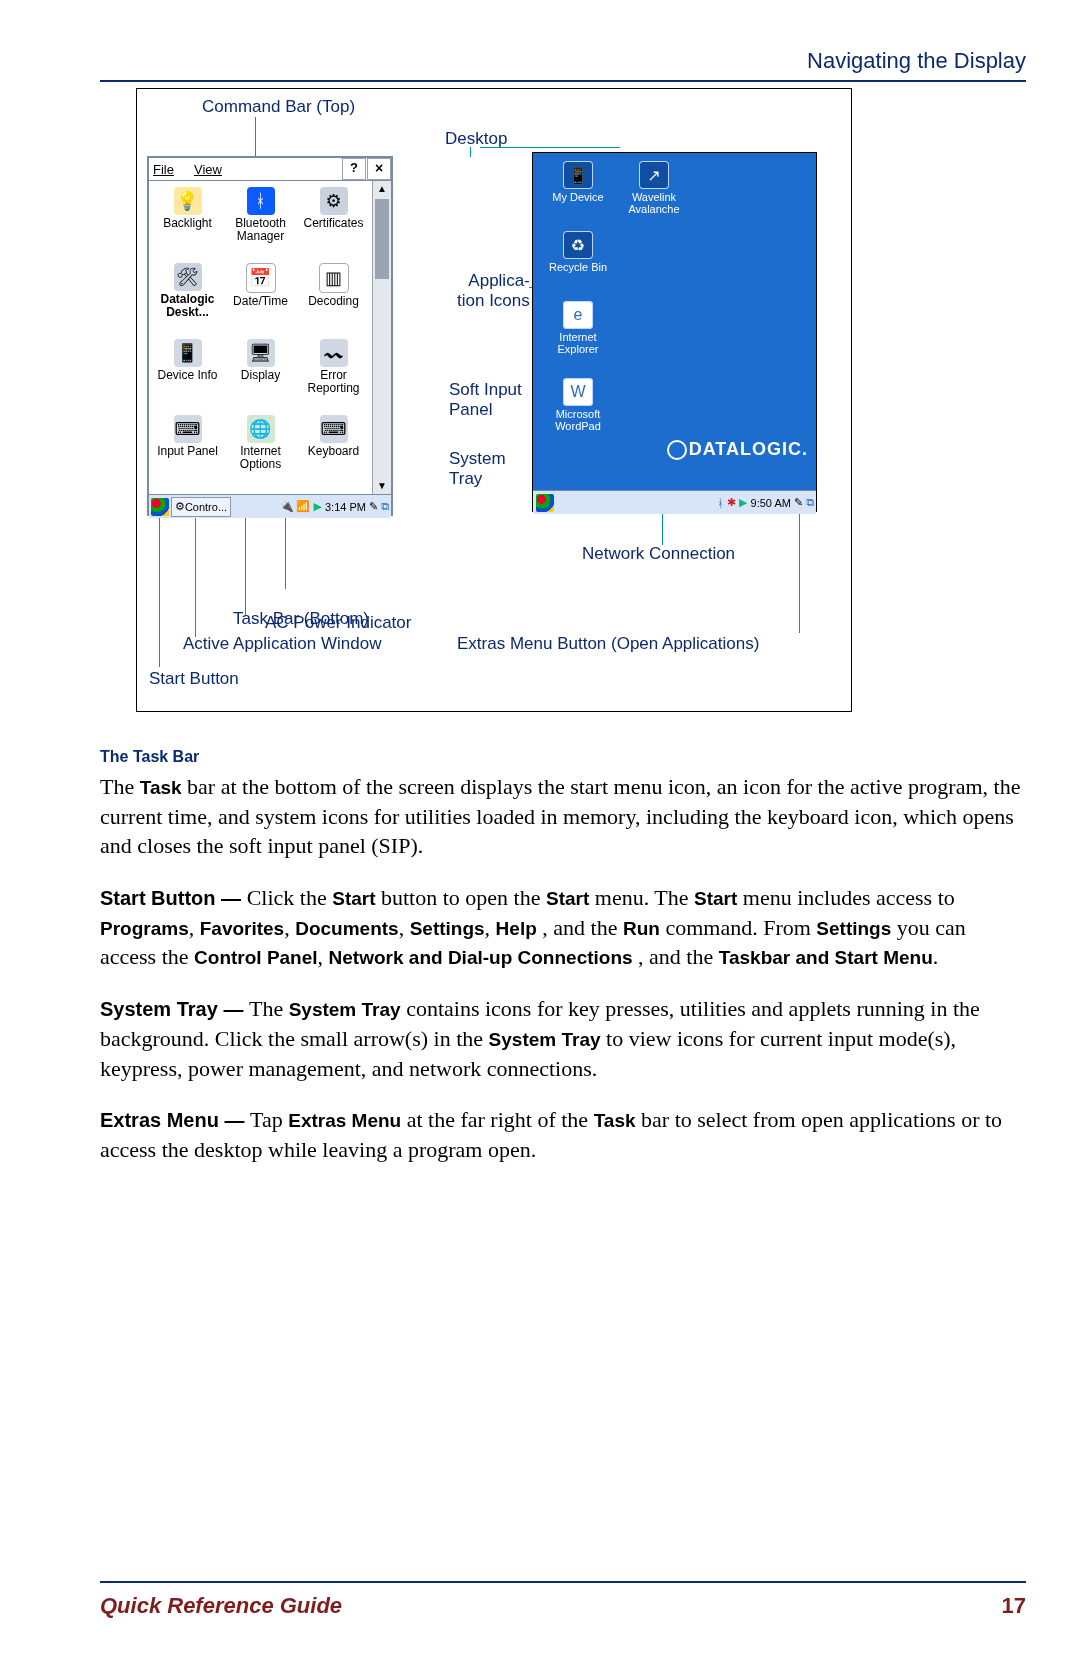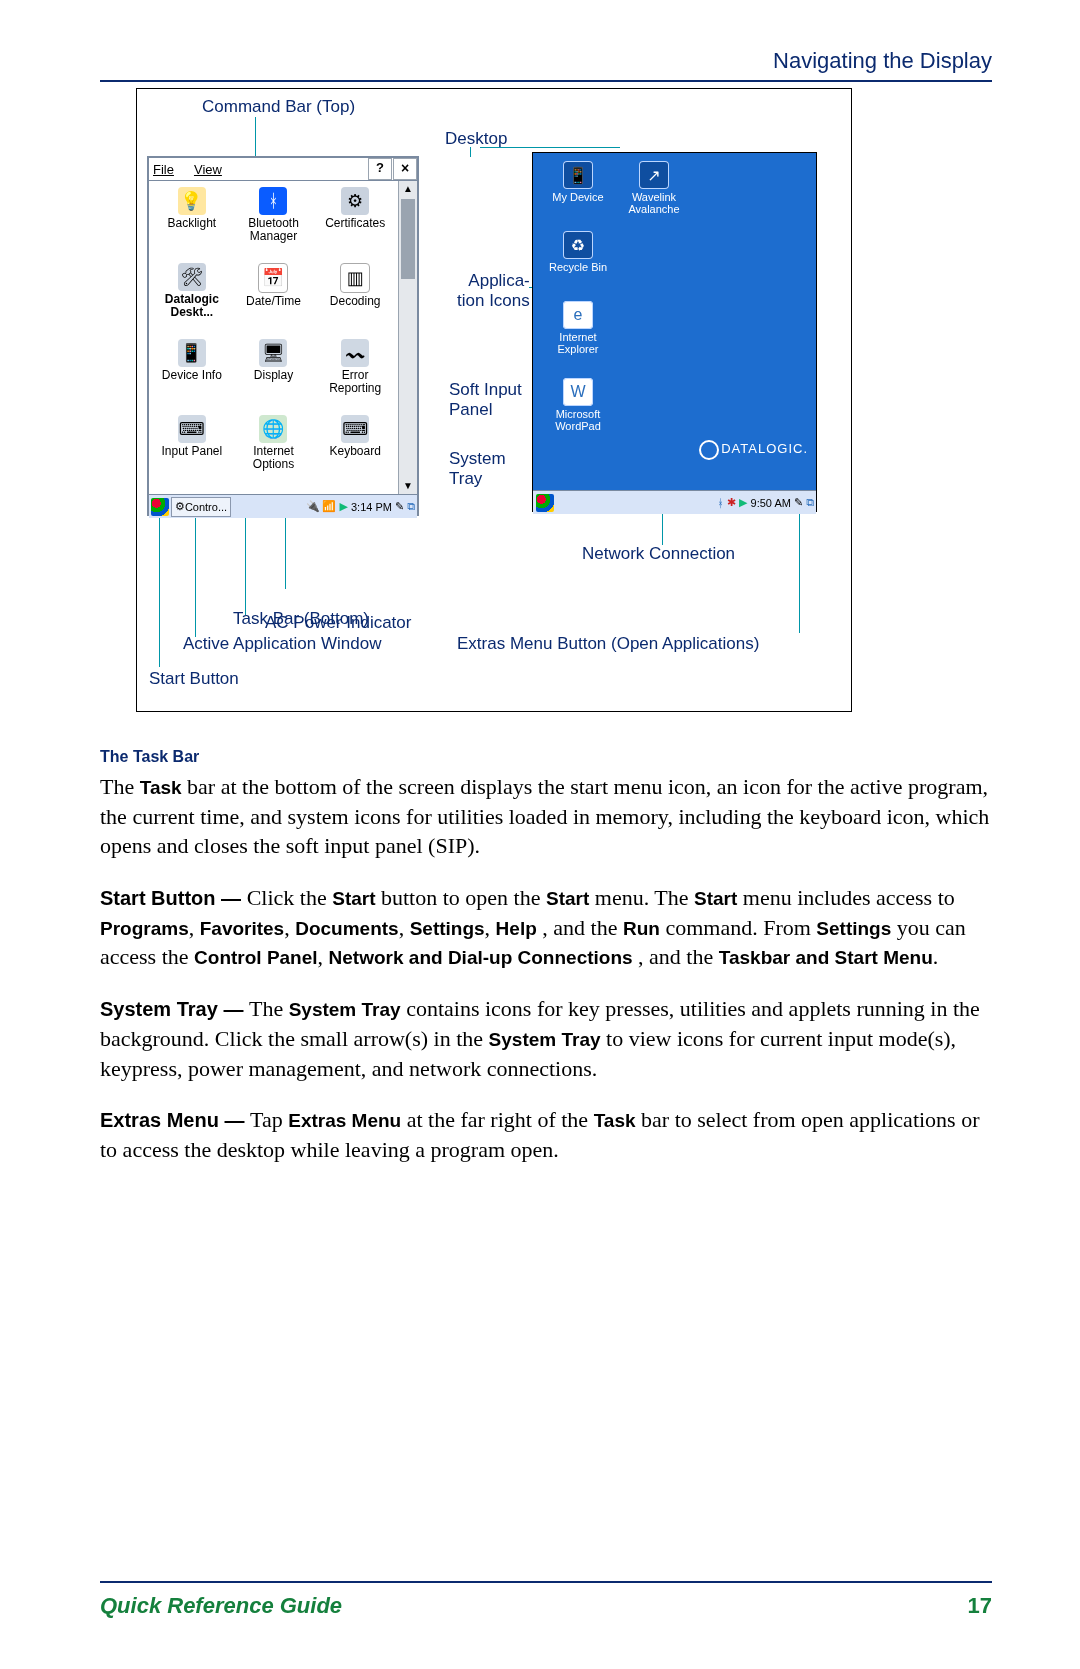--- a/index.html
+++ b/index.html
@@ -5,21 +5,21 @@
   body {
     margin: 0;
     padding: 0;
     font-family: Verdana, Geneva, sans-serif;
     background: #fff;
     width: 1080px;
     height: 1669px;
     position: relative;
   }
   .page {
-    padding: 48px 88px 50px 100px;
+    padding: 48px 54px 50px 100px;
     box-sizing: border-box;
     height: 100%;
     display: flex;
     flex-direction: column;
   }
   .header-title {
     text-align: right;
     color: #0b2a6f;
     font-size: 22px;
     margin-bottom: 6px;
@@ -64,21 +64,21 @@
     position: absolute;
     background: #0096a8;
     height: 1px;
   }
 
   
   .cp-window {
     position: absolute;
     left: 10px;
     top: 67px;
-    width: 272px;
+    width: 246px;
     height: 360px;
     border: 2px solid #7a8aa0;
     background: #fff;
     box-sizing: border-box;
   }
   .cp-menu {
     height: 22px;
     border-bottom: 1px solid #7a8aa0;
     background: #fff;
     font-size: 13px;
@@ -191,22 +191,22 @@
     width: 30px; height: 28px;
     margin: 0 auto 2px auto;
     border-radius: 4px;
     display:flex; align-items:center; justify-content:center;
     background:#0f4ea0;
     box-shadow: inset 0 0 0 1px #bcd6ff;
     font-size:16px;
   }
   .desk-logo {
     position:absolute; right:8px; bottom:30px;
-    color:#fff; font-size:13px; letter-spacing:1px;
-    font-weight:normal;
+    color:#fff; font-size:18px; letter-spacing:1px;
+    font-weight:bold;
   }
   .desk-logo .ring {
     display:inline-block; vertical-align:middle;
     width:16px; height:16px; border:2px solid #fff; border-radius:50%;
     margin-right:2px;
   }
 
   .desk-task {
     height: 23px;
     background: #d8e4f8;
@@ -243,21 +243,21 @@
   .body-p .b { font-family: Verdana, sans-serif; font-weight: bold; font-size: 20px; }
   .body-p .sb { font-family: Verdana, sans-serif; font-weight: bold; font-size: 19px; }
 
   
   .footer {
     margin-top: auto;
     border-top: 2px solid #0b2a6f;
     padding-top: 10px;
     display: flex;
     justify-content: space-between;
-    color: #15803d;
+    color: #7f1d1d;
     font-weight: bold;
     font-style: italic;
     font-size: 22px;
     font-family: Verdana, sans-serif;
   }
   .footer .pg { font-style: normal; }
 
   
   .g-bulb{background:#ffe7a0;}
   .g-bt{background:#0a5cff;color:#fff;}

